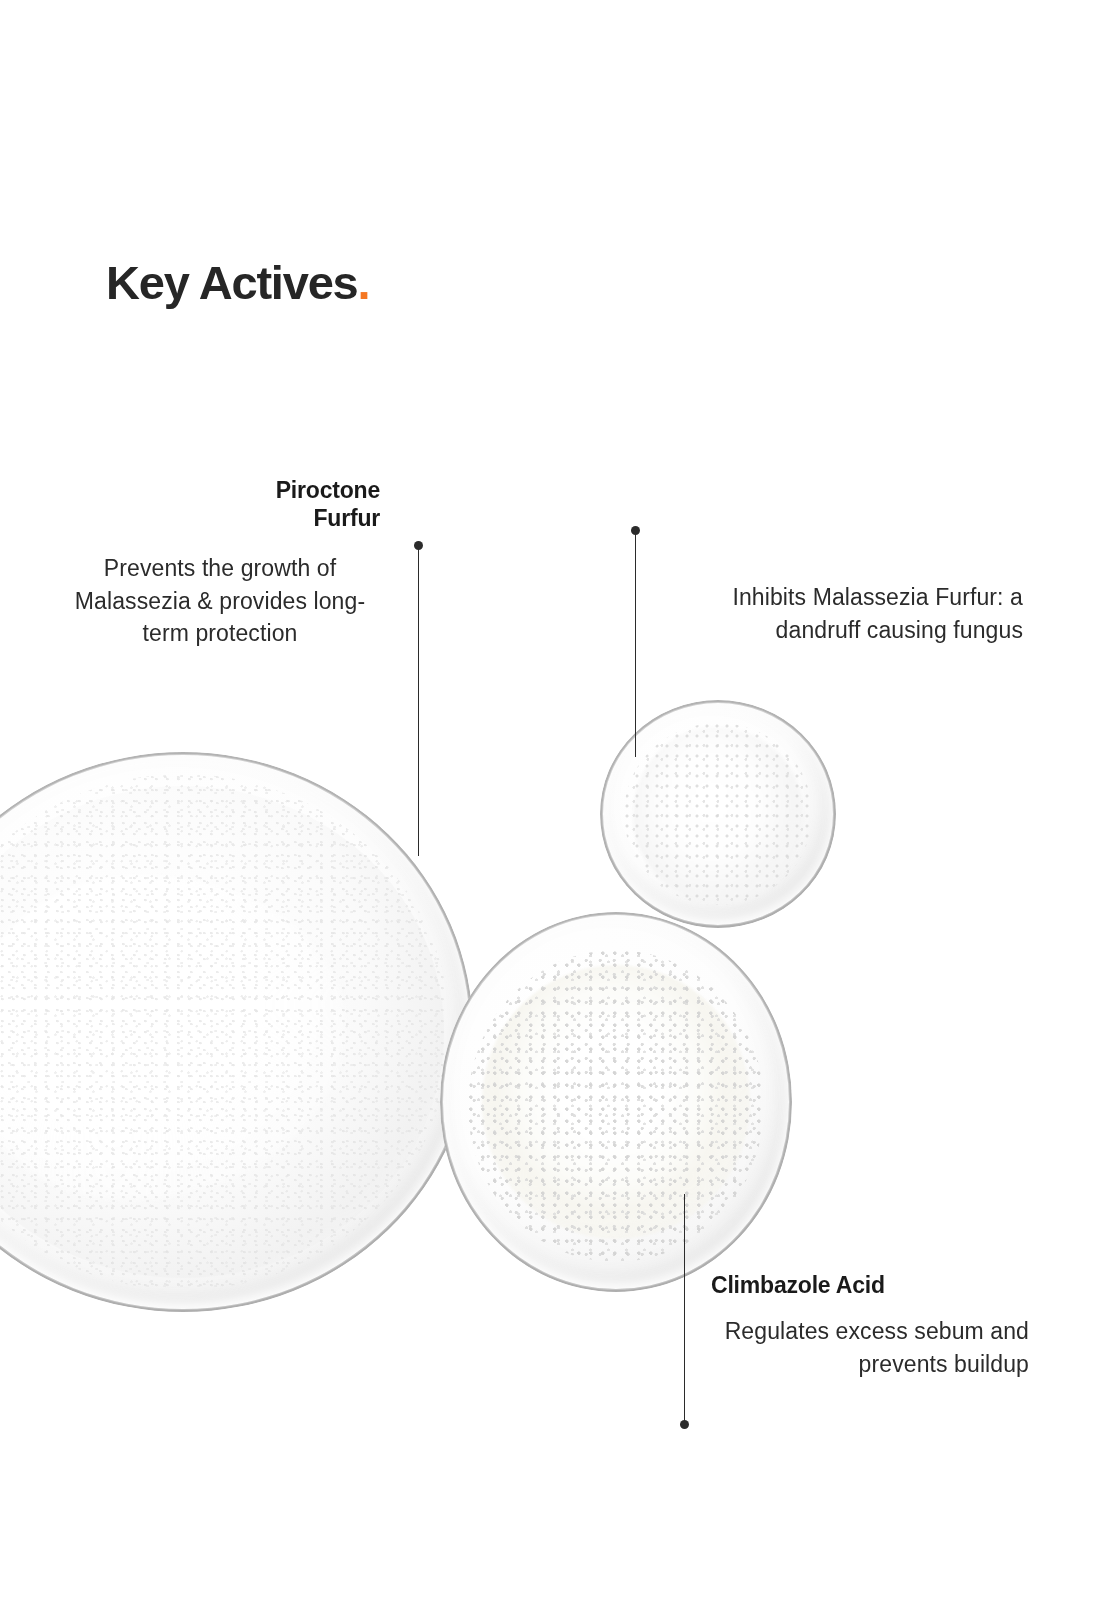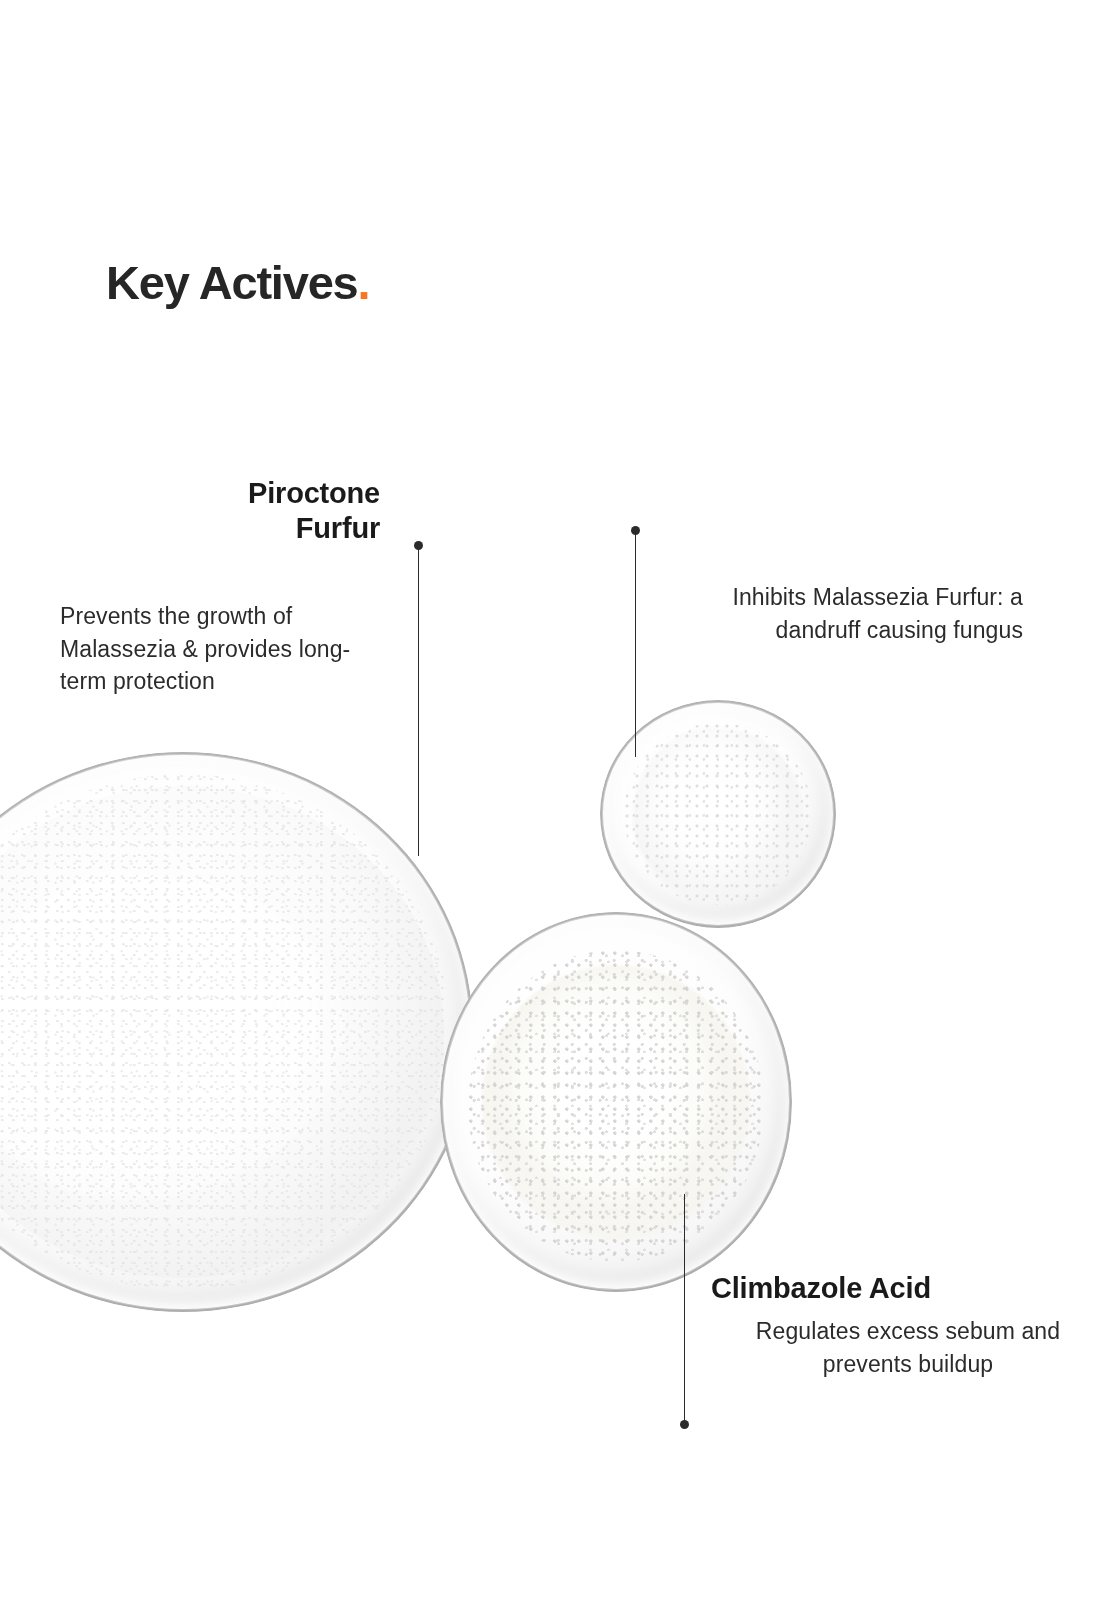--- a/index.html
+++ b/index.html
@@ -159,21 +159,21 @@
       radial-gradient(circle at 66% 36%, rgba(214,214,214,0.85) 0 1.3px, transparent 1.7px),
       radial-gradient(circle at 44% 74%, rgba(210,210,210,0.85) 0 1.4px, transparent 1.8px),
       radial-gradient(circle at 80% 66%, rgba(216,216,216,0.8) 0 1.2px, transparent 1.6px);
     background-size: 12px 12px, 16px 16px, 14px 14px, 18px 18px;
     opacity: .9;
   }
 
   
   .callout-title {
     position: absolute;
-    font-size: 29px;
+    font-size: 23px;
     font-weight: 700;
     color: #1a1a1a;
     letter-spacing: -0.2px;
     line-height: 1.22;
   }
   .callout-body {
     position: absolute;
     font-size: 23px;
     font-weight: 400;
     color: #2b2b2b;
@@ -184,22 +184,21 @@
   #callout-piroctone-title {
     left: 80px;
     top: 476px;
     width: 300px;
     text-align: right;
   }
   #callout-piroctone-body {
     left: 60px;
     top: 552px;
     width: 320px;
-    text-align: left;
-    margin-top: 48px;
+    text-align: center;
   }
 
   #callout-climbazole-title {
     left: 653px;
     top: 514px;
     width: 360px;
     text-align: left;
   }
   #callout-climbazole-body {
     left: 653px;
@@ -208,24 +207,24 @@
     text-align: right;
   }
 
   #callout-salicylic-title {
     left: 711px;
     top: 1271px;
     width: 360px;
     text-align: left;
   }
   #callout-salicylic-body {
-    left: 738px;
+    left: 689px;
     top: 1315px;
     width: 340px;
-    text-align: center;
+    text-align: right;
   }
 
   
   .leader {
     position: absolute;
     width: 1px;
     background: #2b2b2b;
   }
   .leader-dot {
     position: absolute;

